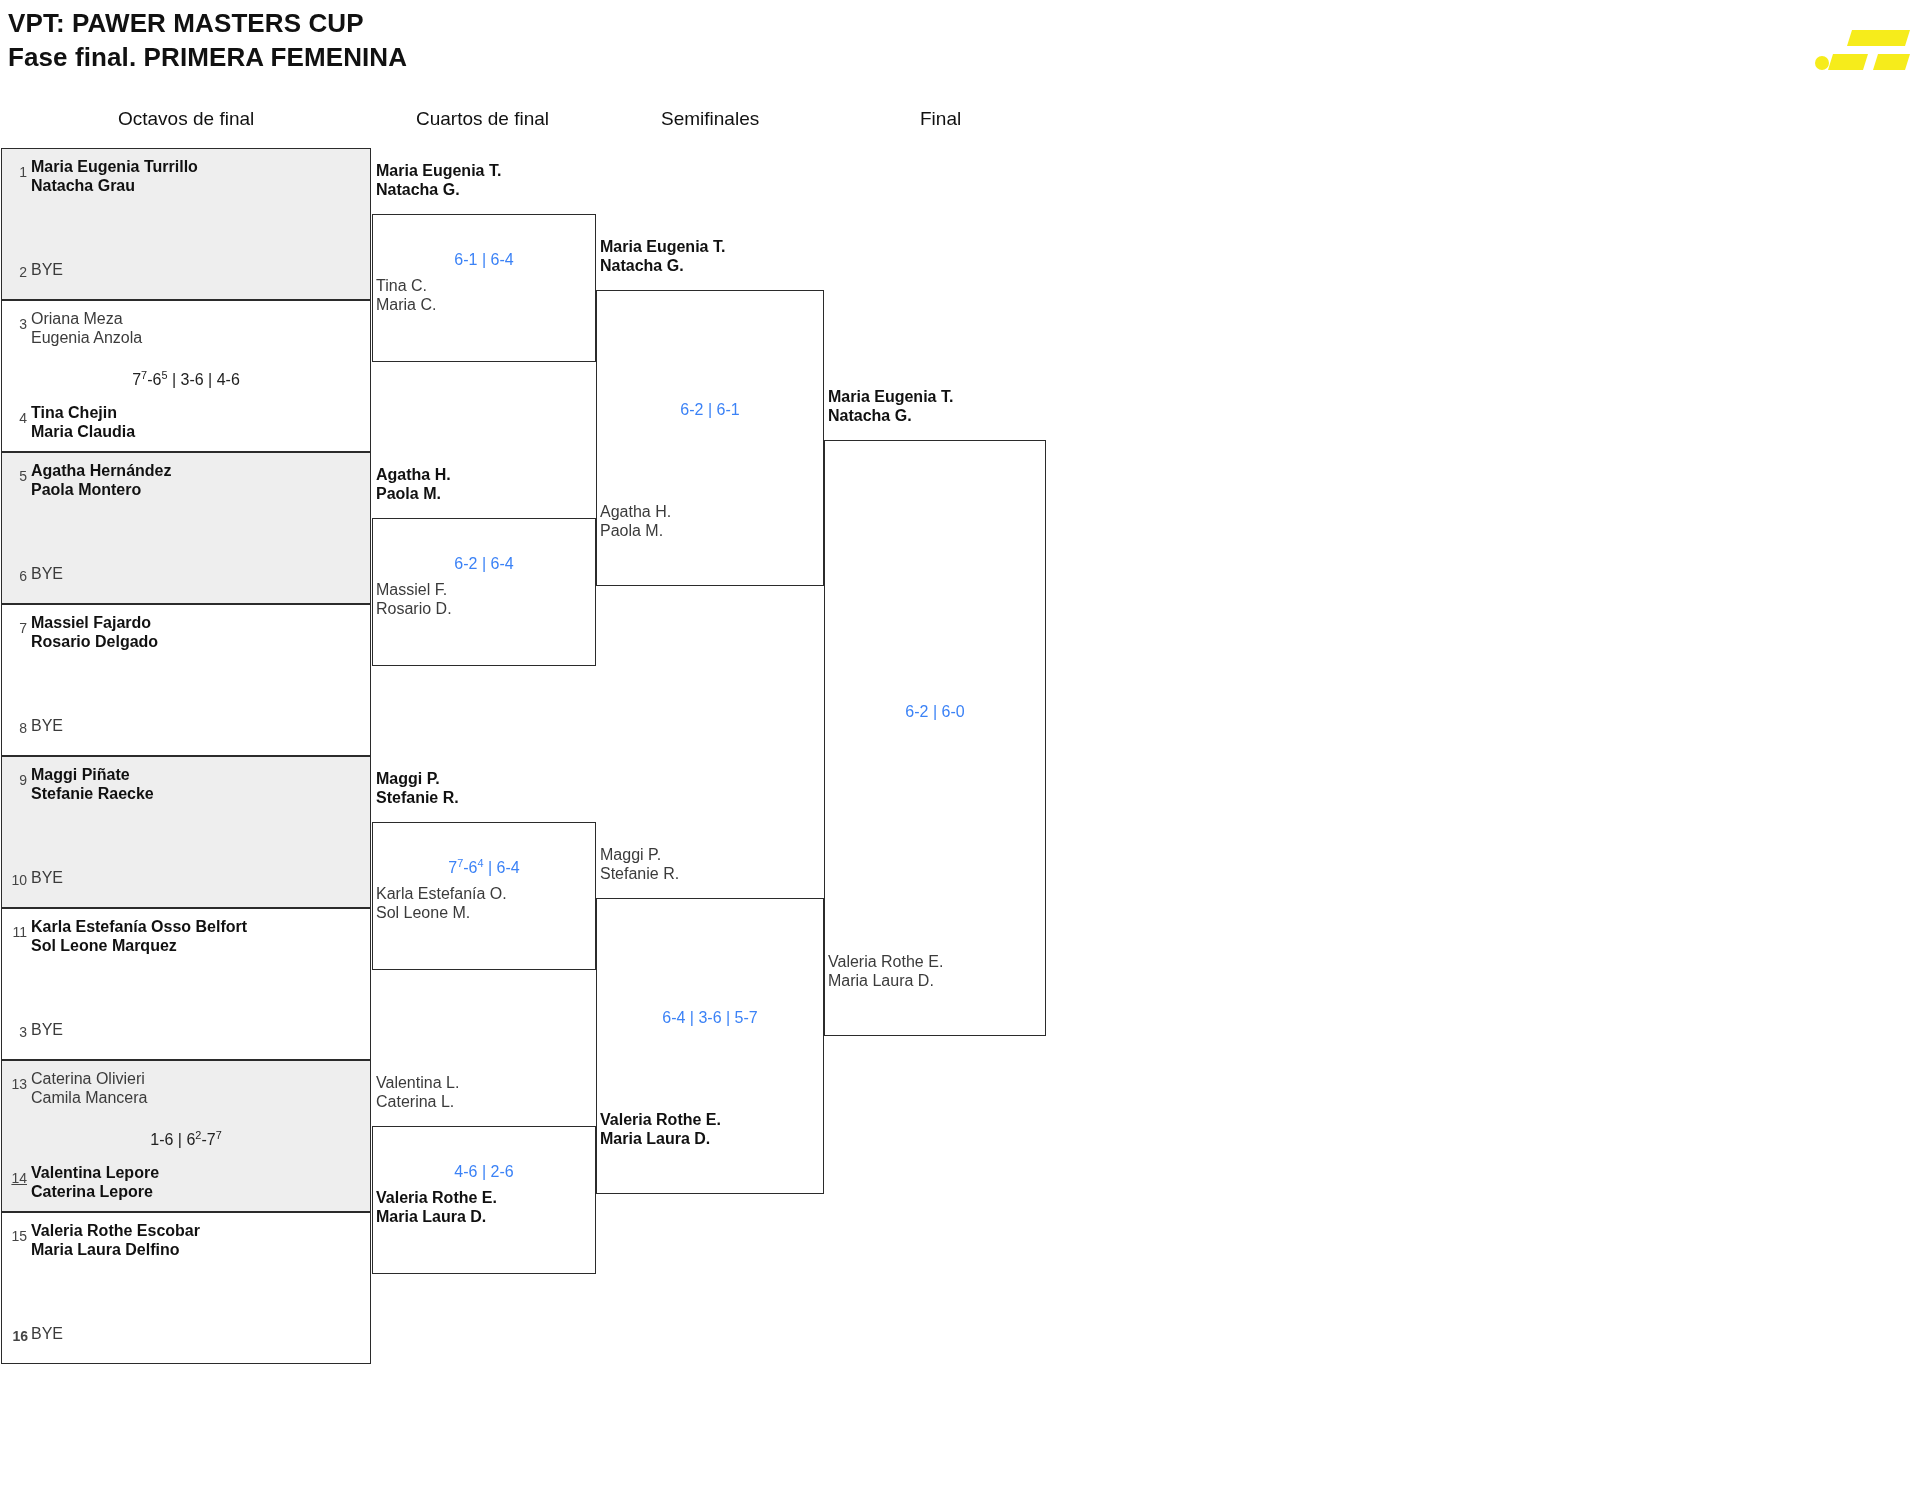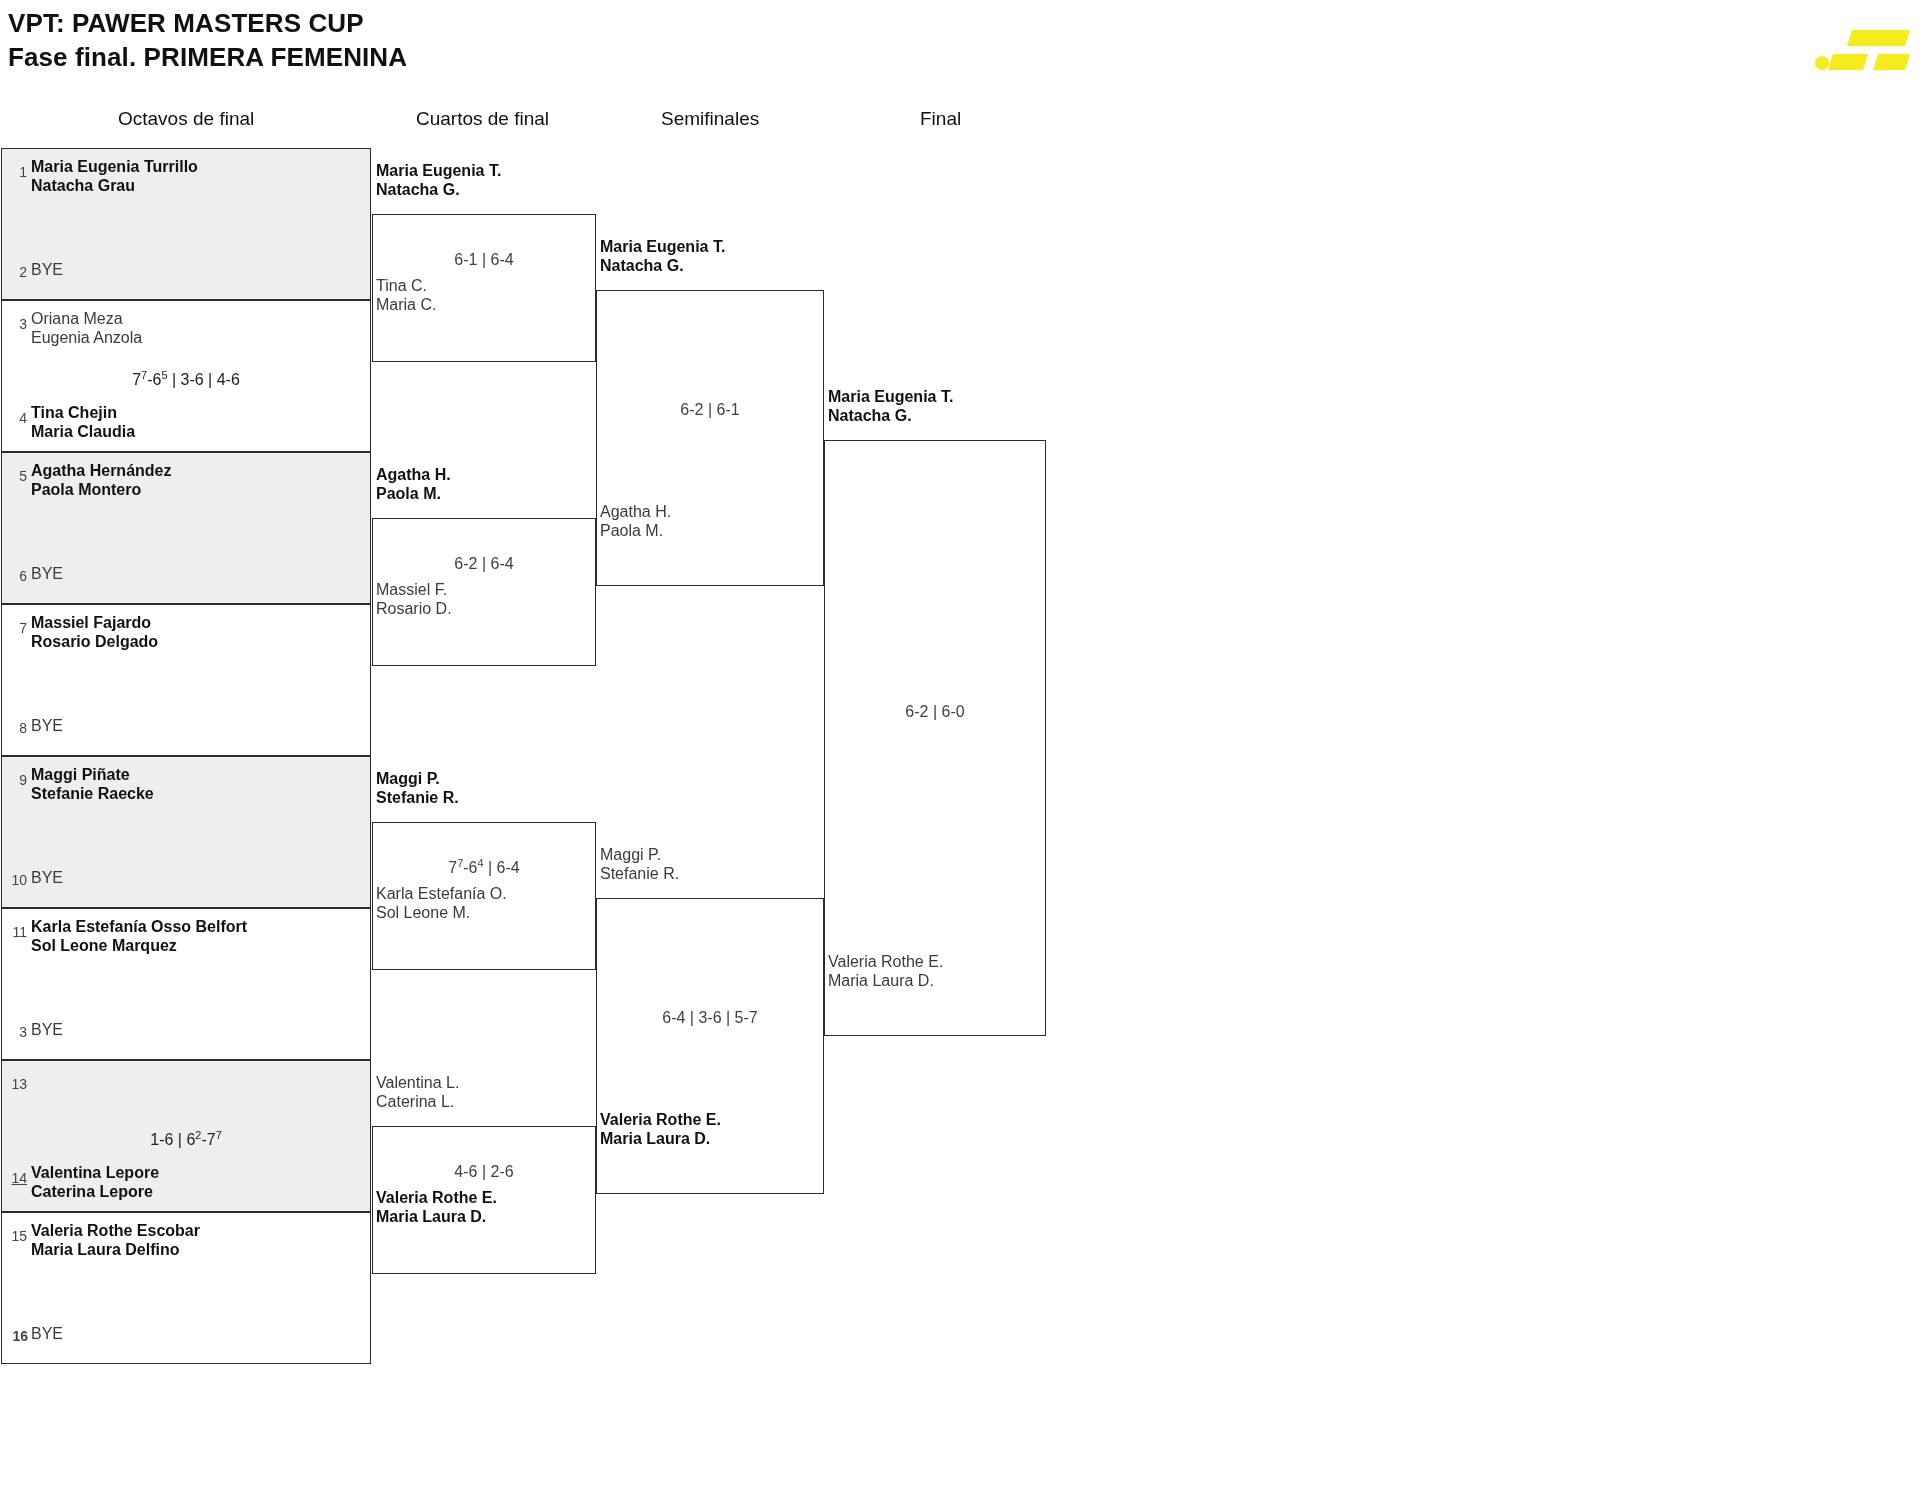--- a/index.html
+++ b/index.html
@@ -60,21 +60,21 @@
     position:absolute; left:0; width:370px; text-align:center;
     font-size:16px; color:#222; line-height:19px;
   }
 
   
   .conn{
     position:absolute; border:1px solid #2b2b2b; box-sizing:border-box;
     background:transparent;
   }
   .conn-score{
-    position:absolute; text-align:center; font-size:16px; color:#404040;
+    position:absolute; text-align:center; font-size:16px; color:#3b82f6;
     line-height:19px;
   }
   .slot{
     position:absolute; font-size:16px; line-height:19px; white-space:nowrap;
   }
   .slot .ln{display:block;}
   .slot.win{font-weight:700; color:#111;}
   .slot.lose{font-weight:400; color:#3b3b3b;}
 
   sup{font-size:.68em; line-height:0; vertical-align:super;}
@@ -165,20 +165,24 @@
     <div class="r1-match plain" style="left: 1px; top: 908px; height: 152px; position: absolute;"></div>
     <div class="seed" style="left: 1px; top: 924px;">11</div>
     <div class="team win" style="left: 31px; top: 917px; width: 340px;">
       <span class="ln">Karla Estefanía Osso Belfort</span>
       <span class="ln">Sol Leone Marquez</span>
     </div>
     <div class="seed" style="left: 1px; top: 1024px;">3</div>
     <div class="bye" style="left: 31px; top: 1020px;">BYE</div>
     <div class="r1-match shade" style="left: 1px; top: 1060px; height: 152px; position: absolute;"></div>
     <div class="seed" style="left: 1px; top: 1076px;">13</div>
+    <div class="team lose" style="left: 31px; top: 1069px; width: 340px;">
+      <span class="ln">Caterina Olivieri</span>
+      <span class="ln">Camila Mancera</span>
+    </div>
     <div class="r1-score" style="left: 1px; top: 1130px;">1-6 | 6<sup>2</sup>-7<sup>7</sup></div>
     <div class="seed" style="left: 1px; top: 1170px; text-decoration: underline;">14</div>
     <div class="team win" style="left: 31px; top: 1163px; width: 340px;">
       <span class="ln">Valentina Lepore</span>
       <span class="ln">Caterina Lepore</span>
     </div>
     <div class="r1-match plain" style="left: 1px; top: 1212px; height: 152px; position: absolute;"></div>
     <div class="seed" style="left: 1px; top: 1228px;">15</div>
     <div class="team win" style="left: 31px; top: 1221px; width: 340px;">
       <span class="ln">Valeria Rothe Escobar</span>

